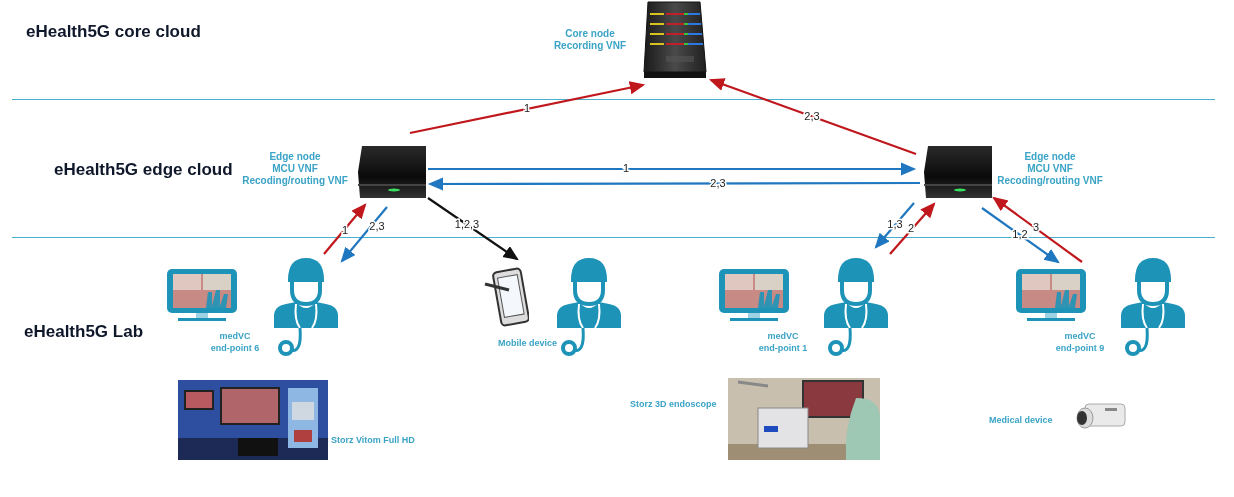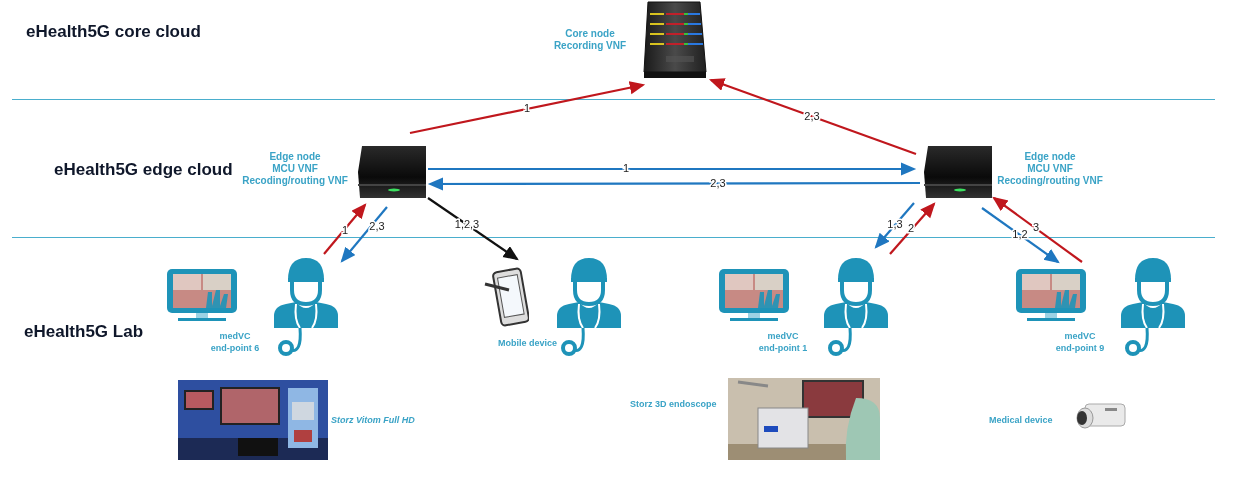--- a/index.html
+++ b/index.html
@@ -218,21 +218,21 @@
   <rect x="0" y="58" width="150" height="22" fill="#1c2a55"></rect>
   <rect x="6" y="10" width="30" height="20" fill="#222"></rect>
     <rect x="8" y="12" width="26" height="16" fill="#b85a60"></rect>
   <rect x="42" y="7" width="60" height="38" fill="#222"></rect>
     <rect x="44" y="9" width="56" height="34" fill="#b0656a"></rect>
   <rect x="110" y="8" width="30" height="60" fill="#8fb7e4"></rect>
     <rect x="114" y="22" width="22" height="18" fill="#cfd7e0"></rect>
   <rect x="116" y="50" width="18" height="12" fill="#b04040"></rect>
   <rect x="60" y="58" width="40" height="18" fill="#111"></rect>
 </svg>
-<div class="dev-label" style="left:331px;top:414px;font-style:italic;">Storz Vitom Full HD</div>
+<div class="dev-label" style="left:331px;top:434px;">Storz Vitom Full HD</div>
 
 <div class="dev-label" style="left:630px;top:398px;">Storz 3D endoscope</div>
 <svg class="photo" style="left:728px;top:378px;" width="152" height="82" viewBox="0 0 152 82">
   <rect width="152" height="82" fill="#c9bfae"></rect>
   <rect x="0" y="66" width="152" height="16" fill="#9d8e74"></rect>
   <rect x="74" y="2" width="62" height="38" fill="#333"></rect>
     <rect x="76" y="4" width="58" height="34" fill="#8a3a3e"></rect>
   <rect x="30" y="30" width="50" height="40" fill="#e3e3e6" stroke="#888"></rect>
   <rect x="36" y="48" width="14" height="6" fill="#1e4bbd"></rect>
   <path d="M128 20 Q152 20 152 40 L152 82 L118 82 Q116 50 128 20 Z" fill="#9ec7b4"></path>

